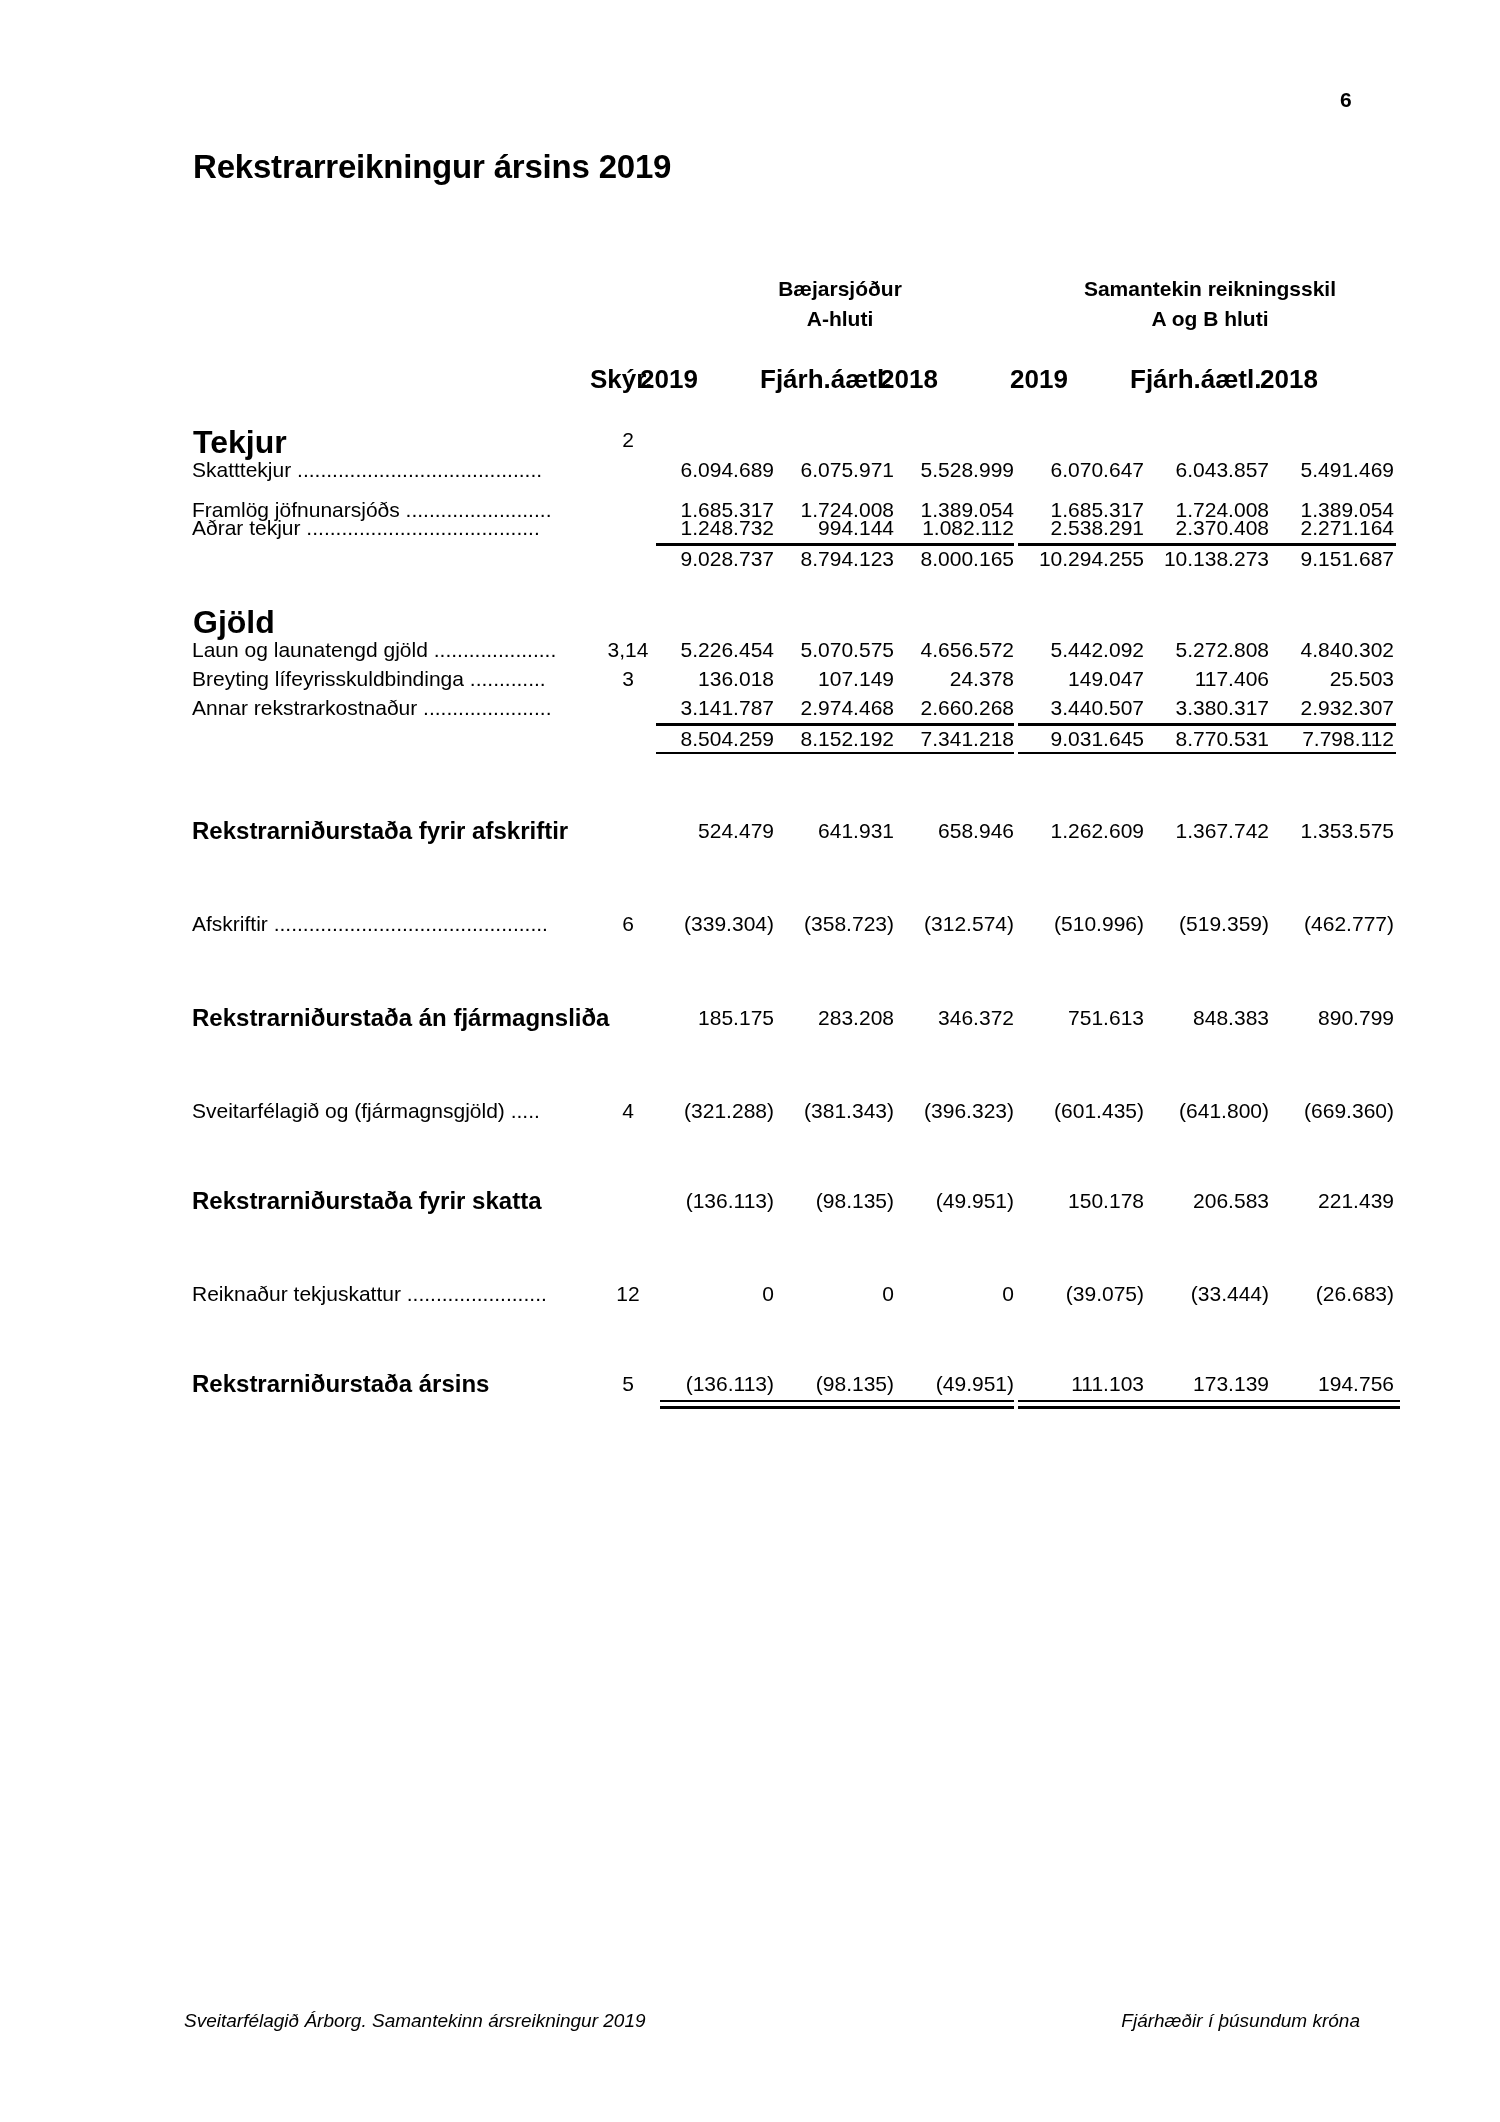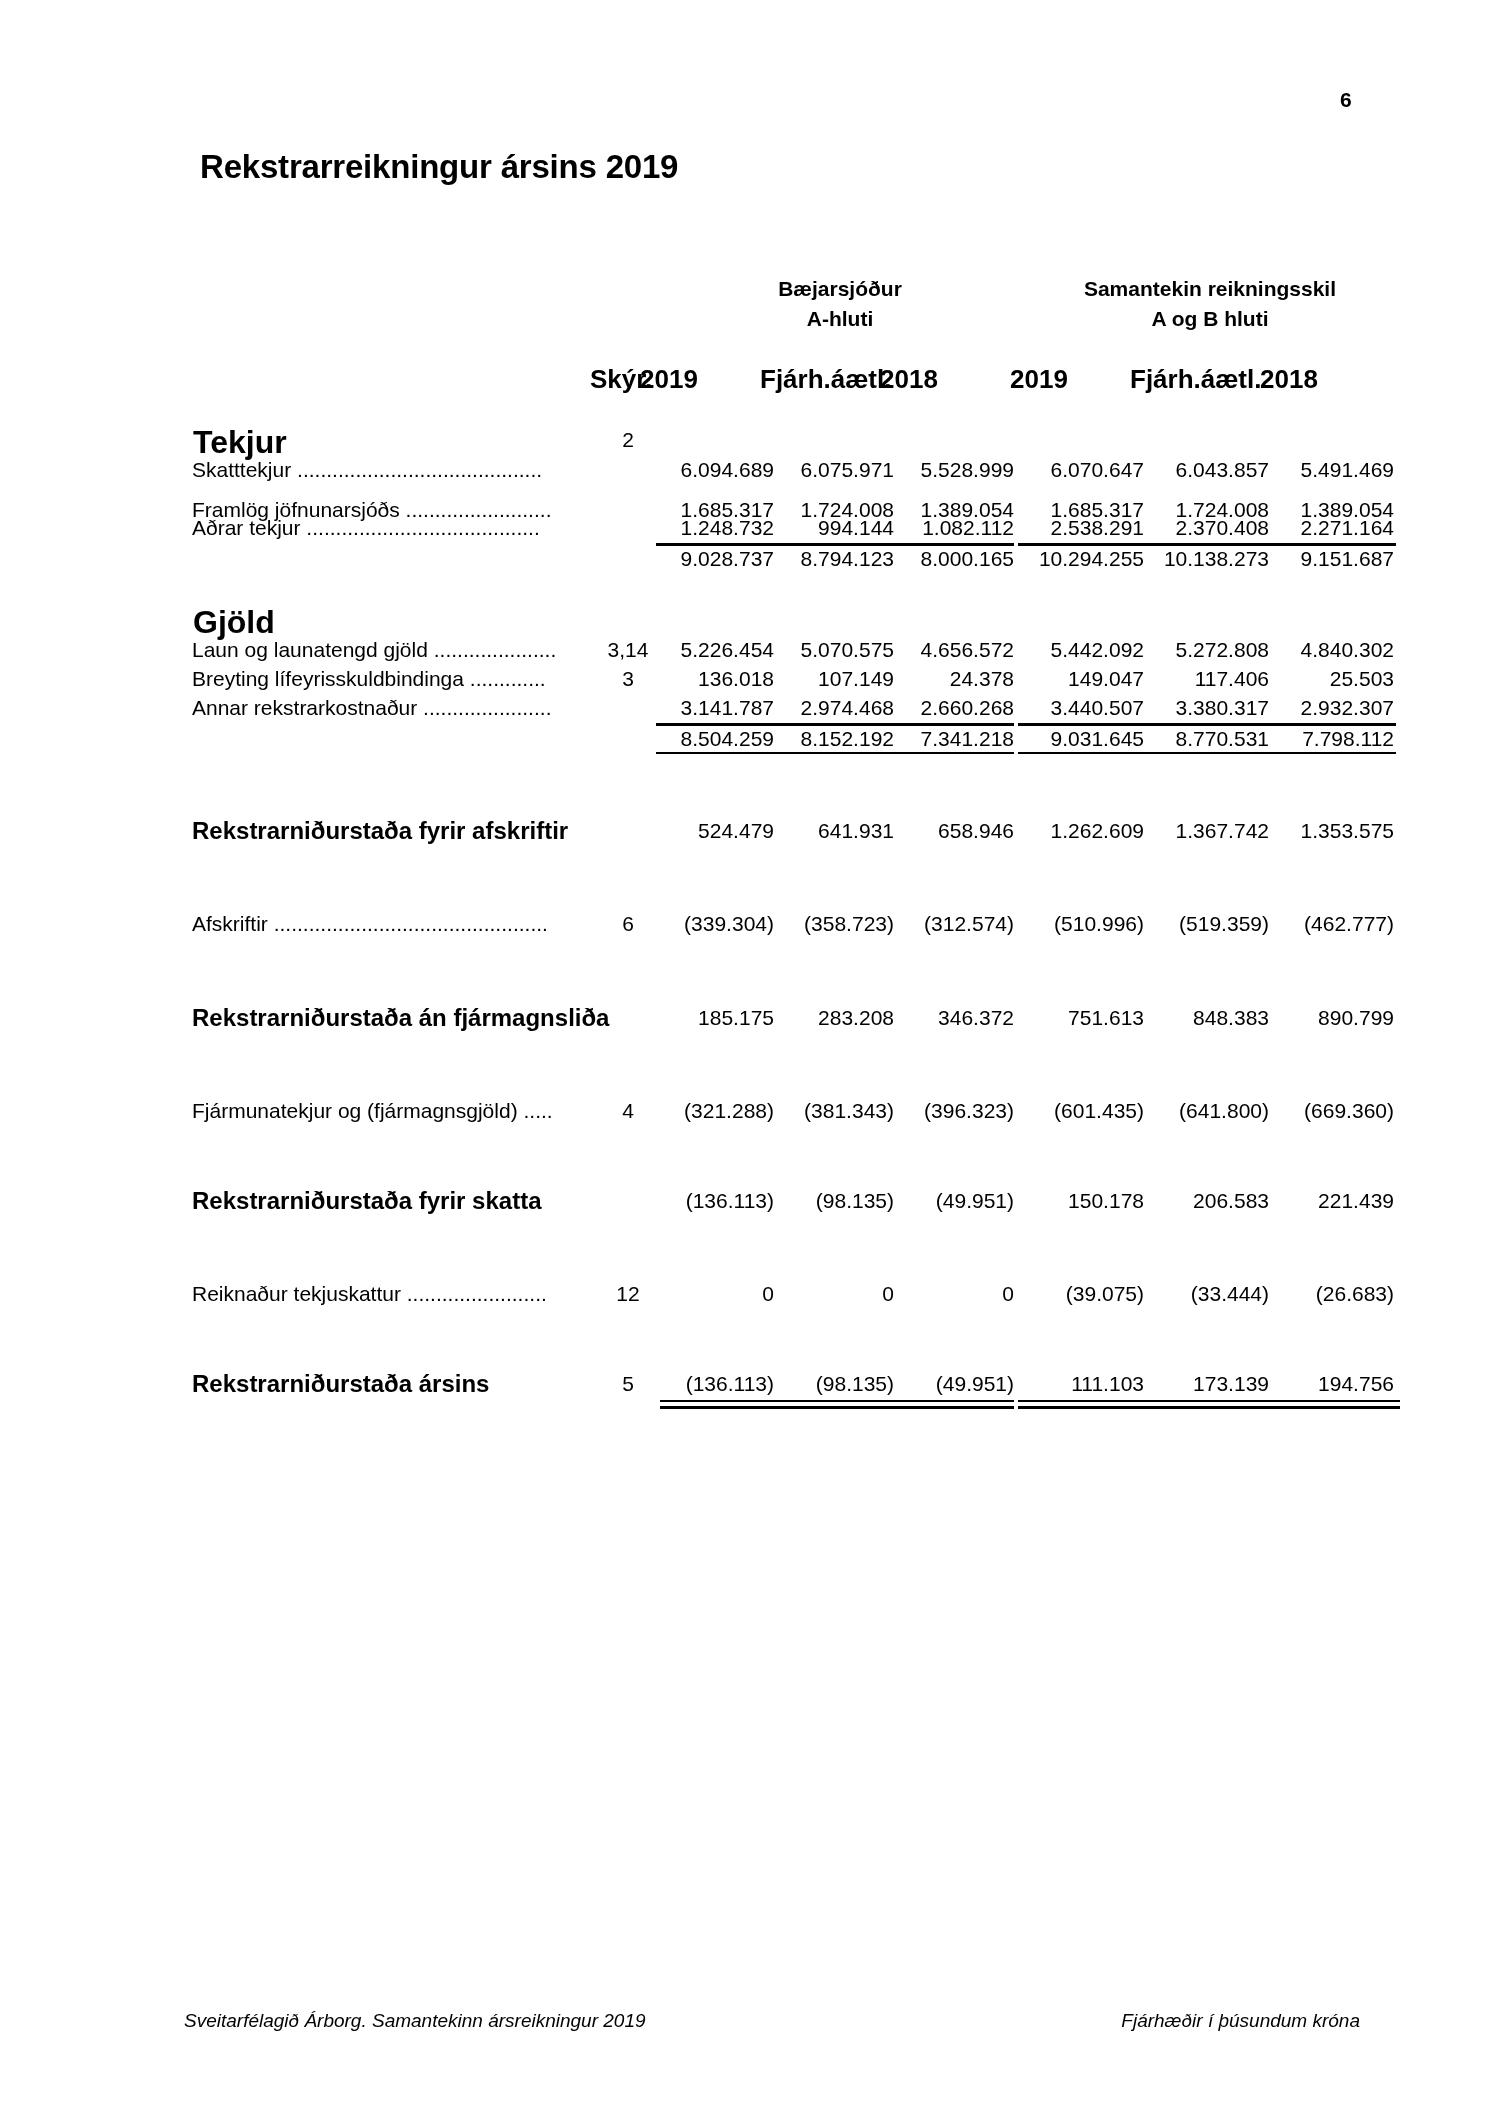--- a/index.html
+++ b/index.html
@@ -1,19 +1,19 @@
 <!DOCTYPE html>
 <html><head>
 <meta charset="utf-8">
 <style>
   html, body { margin: 0; padding: 0; background: #ffffff; }
   body { width: 1500px; height: 2122px; position: relative; font-family: "Liberation Sans", sans-serif; color: #000; overflow: hidden; }
   .abs { position: absolute; }
   .page-num { left: 1340px; top: 88px; font-size: 21px; font-weight: bold; }
-  .title { left: 200px; top: 148px; font-size: 33px; font-weight: bold; letter-spacing: -0.2px; }
+  .title { left: 193px; top: 148px; font-size: 33px; font-weight: bold; letter-spacing: -0.2px; }
   .group-hdr { font-size: 21px; font-weight: bold; text-align: center; line-height: 30px; }
   .colhdr { font-size: 26px; font-weight: bold; top: 364px; text-align: left; }
   .row { position: absolute; left: 0; width: 1500px; height: 28px; font-size: 21px; line-height: 28px; }
   .row .lbl { position: absolute; left: 192px; white-space: nowrap; }
   .row .lbl.bold { font-weight: bold; font-size: 24px; }
   .row .note { position: absolute; width: 60px; text-align: center; left: 598px; }
   .row .v { position: absolute; text-align: right; width: 140px; white-space: nowrap; }
   .c0 { left: 634px; } .c1 { left: 754px; } .c2 { left: 874px; }
   .c3 { left: 1004px; } .c4 { left: 1129px; } .c5 { left: 1254px; }
   .section { position: absolute; left: 193px; font-size: 32px; font-weight: bold; }
@@ -156,21 +156,21 @@
   <span class="lbl bold">Rekstrarniðurstaða án fjármagnsliða</span>
   <span class="note"></span>
   <span class="v c0">185.175</span>
   <span class="v c1">283.208</span>
   <span class="v c2">346.372</span>
   <span class="v c3">751.613</span>
   <span class="v c4">848.383</span>
   <span class="v c5">890.799</span>
 </div>
 <div class="row" style="top:1097px;">
-  <span class="lbl">Fjármunatekjur og (fjármagnsgjöld) .....</span>
+  <span class="lbl">Sveitarfélagið og (fjármagnsgjöld) .....</span>
   <span class="note">4</span>
   <span class="v c0">(321.288)</span>
   <span class="v c1">(381.343)</span>
   <span class="v c2">(396.323)</span>
   <span class="v c3">(601.435)</span>
   <span class="v c4">(641.800)</span>
   <span class="v c5">(669.360)</span>
 </div>
 <div class="row" style="top:1187px;">
   <span class="lbl bold">Rekstrarniðurstaða fyrir skatta</span>

